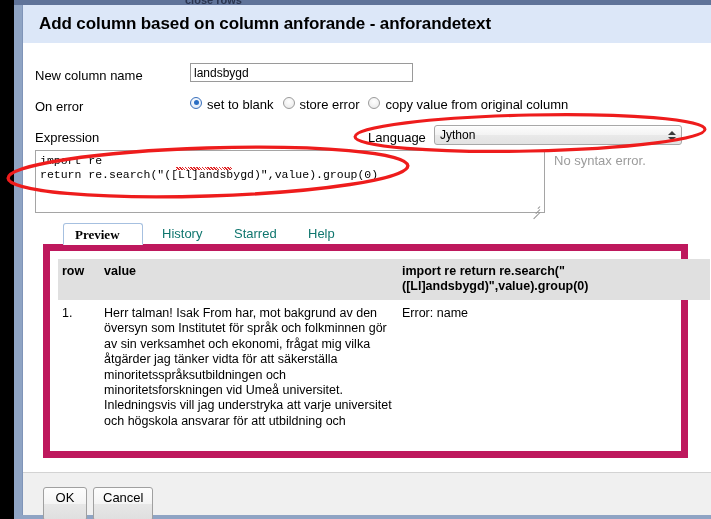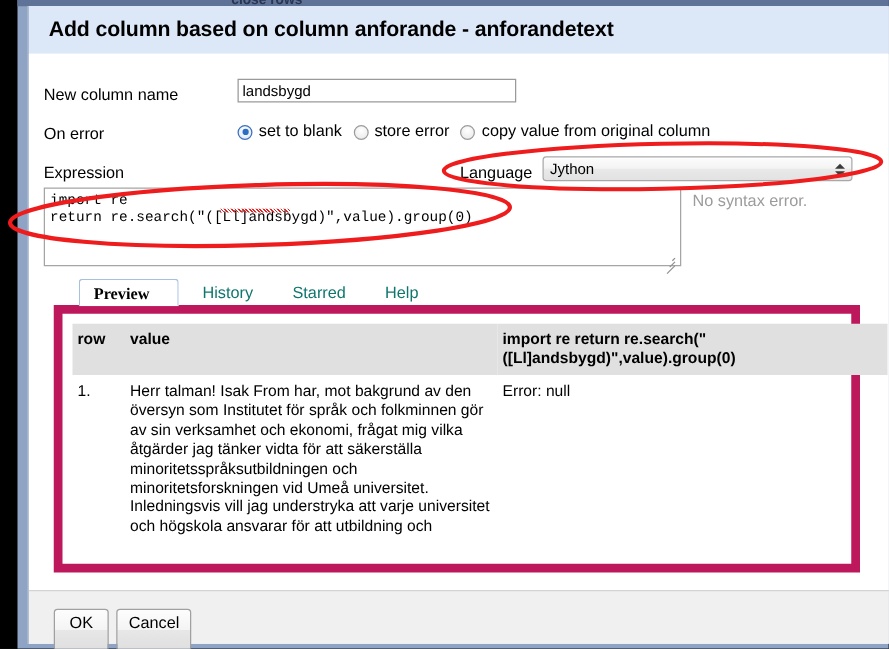--- a/index.html
+++ b/index.html
@@ -74,20 +74,21 @@
     white-space: nowrap;
     letter-spacing: -0.1px;
   }
 
   
   #dialog-body {
     position: absolute;
     left: 0; top: 38px;
     width: 689px; height: 429px;
     background: #ffffff;
+    border-radius: 24px;
   }
 
   .form-label {
     position: absolute;
     font-size: 13px;
     color: #000000;
     white-space: nowrap;
   }
 
   
@@ -111,21 +112,21 @@
   #radio-group {
     position: absolute;
     left: 167px; top: 52px;
     height: 18px;
     display: flex;
     align-items: center;
     gap: 0px;
   }
   .radio-item {
     display: flex;
-    align-items: flex-end;
+    align-items: flex-start;
     margin-right: 9px;
   }
   .radio-dot {
     width: 12px; height: 12px;
     border-radius: 50%;
     border: 1px solid #9b9b9b;
     background: radial-gradient(circle at 50% 35%, #ffffff 0%, #eeeeee 70%, #dadada 100%);
     box-sizing: border-box;
     position: relative;
     margin-right: 5px;
@@ -437,21 +438,21 @@
               <th class="col-value">value</th>
               <th class="col-expr">import re return re.search("([Ll]andsbygd)",value).group(0)</th>
             </tr>
           </thead>
           <tbody>
             <tr>
               <td class="cell-row">1.</td>
               <td class="cell-value">
                 <span class="value-clip">Herr talman! Isak From har, mot bakgrund av den översyn som Institutet för språk och folkminnen gör av sin verksamhet och ekonomi, frågat mig vilka åtgärder jag tänker vidta för att säkerställa minoritetsspråksutbildningen och minoritetsforskningen vid Umeå universitet. Inledningsvis vill jag understryka att varje universitet och högskola ansvarar för att utbildning och</span>
               </td>
-              <td class="cell-expr">Error: null</td>
+              <td class="cell-expr">Error: name</td>
             </tr>
           </tbody>
         </table>
       </div>
 
     </div>
 
     <div id="dialog-footer">
       <div class="btn" id="btn-ok">OK</div>
       <div class="btn" id="btn-cancel">Cancel</div>

